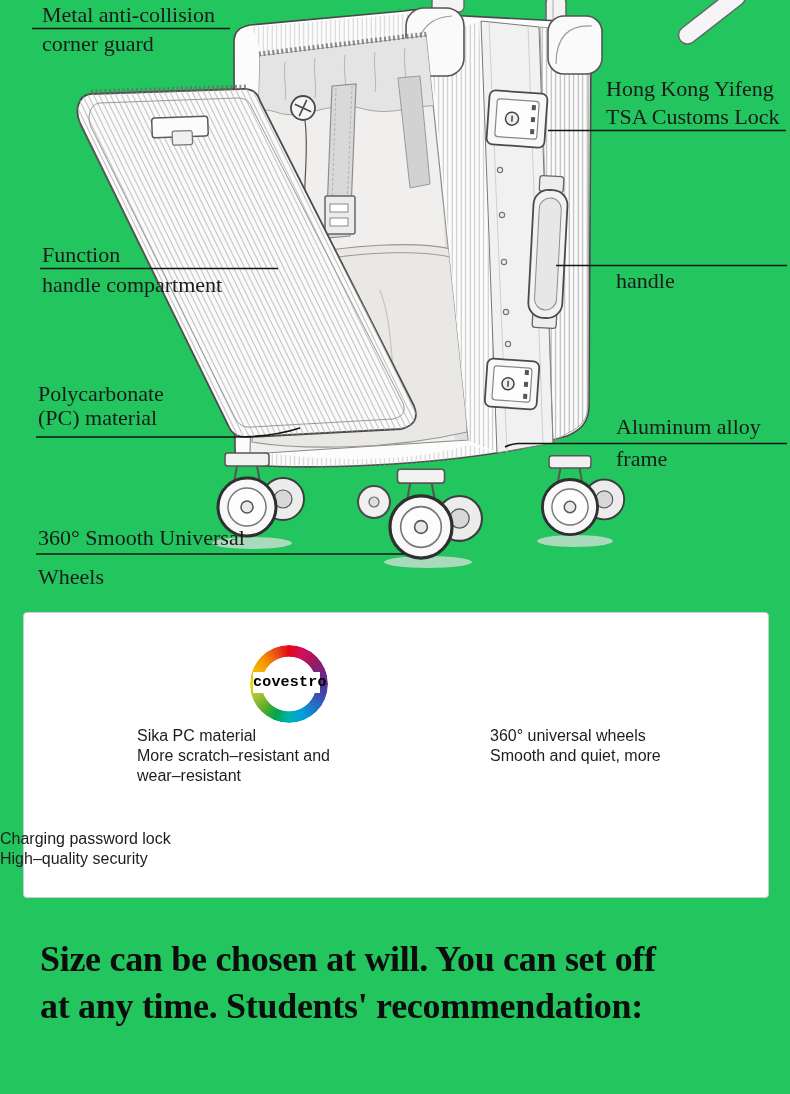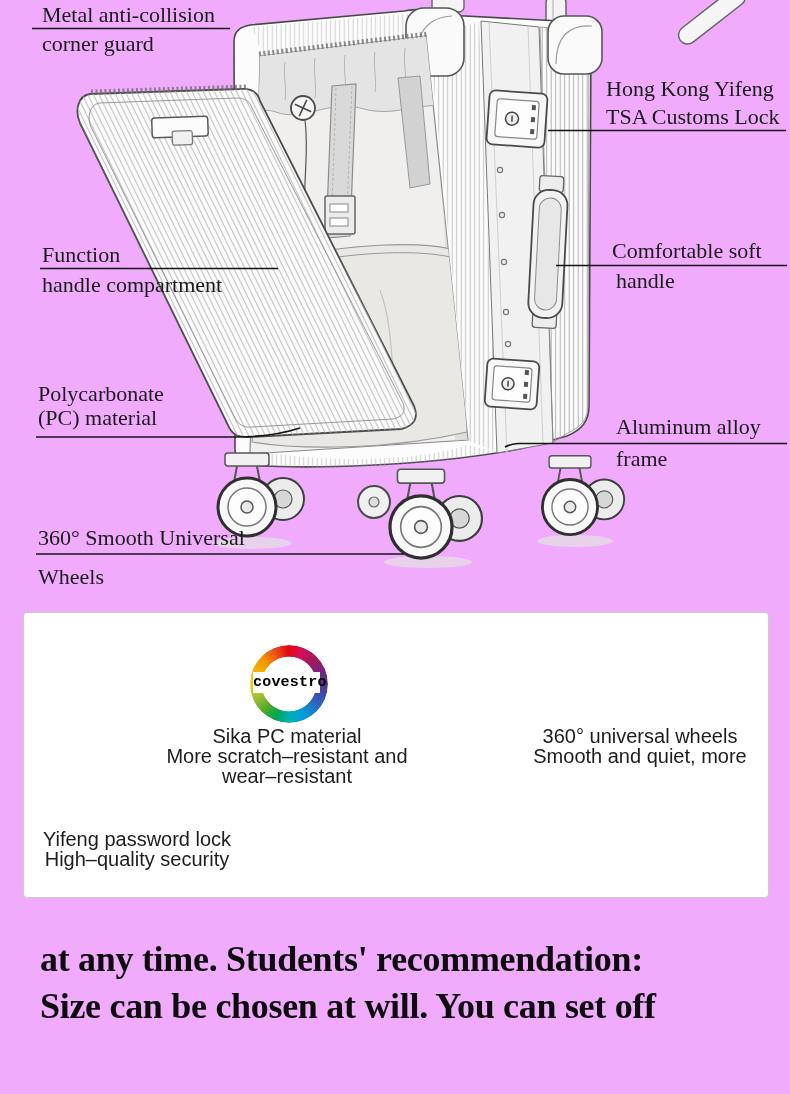--- a/index.html
+++ b/index.html
@@ -1,23 +1,23 @@
 <!DOCTYPE html>
 <html><head>
 <meta charset="utf-8">
 <style>
   html,body{margin:0;padding:0;background:#fff;}
-  .page{position:relative;width:790px;height:1094px;background:#f0abfc;overflow:hidden;
+  .page{position:relative;width:790px;height:1094px;background:#22c55e;overflow:hidden;
         font-family:"Liberation Sans",sans-serif;}
   .art{position:absolute;left:0;top:0;width:790px;height:1094px;}
   .cap{position:absolute;font-family:"Liberation Serif",serif;font-size:22px;line-height:27px;
        color:#1b1b1b;white-space:nowrap;}
   .boxframe{position:absolute;left:23px;top:612px;width:744px;height:284px;
             border:1px solid #cccccc;border-radius:4px;background:#fff;}
-  .feat{position:absolute;text-align:center;font-size:20px;line-height:20px;color:#1d1d1d;
+  .feat{position:absolute;font-size:16px;line-height:20px;color:#1d1d1d;
         white-space:nowrap;}
   .cov-ring{position:absolute;left:250px;top:645px;width:78px;height:78px;border-radius:50%;
      background:conic-gradient(from 0deg,
        #e30613,#d40f5e,#a3195b,#7b2282,#563094,#3b50b2,#1e78c8,#00a0dd,#00b1b0,
        #00a651,#57ab27,#a2c037,#e8d900,#f5b500,#f39200,#e94e1b,#e30613);
      -webkit-mask:radial-gradient(circle closest-side,transparent 69%,#000 71%);
      mask:radial-gradient(circle closest-side,transparent 69%,#000 71%);}
   .cov-label{position:absolute;left:253px;top:672px;width:67px;height:21px;background:#fff;
      font-weight:bold;font-size:15px;line-height:21px;text-align:center;color:#000;
      letter-spacing:.2px;font-family:Liberation Mono, monospace;}
@@ -202,21 +202,20 @@
 
   <div class="cap" style="left:42px;top:1px">Metal anti-collision</div>
   <div class="cap" style="left:42px;top:30px">corner guard</div>
 
   <div class="cap" style="left:606px;top:75px">Hong Kong Yifeng</div>
   <div class="cap" style="left:606px;top:103px">TSA Customs Lock</div>
 
   <div class="cap" style="left:42px;top:241px">Function</div>
   <div class="cap" style="left:42px;top:271px">handle compartment</div>
 
-  <div class="cap" style="left:612px;top:237px">Comfortable soft</div>
   <div class="cap" style="left:616px;top:267px">handle</div>
 
   <div class="cap" style="left:38px;top:380px">Polycarbonate</div>
   <div class="cap" style="left:38px;top:404px">(PC) material</div>
 
   <div class="cap" style="left:616px;top:413px">Aluminum alloy</div>
   <div class="cap" style="left:616px;top:445px">frame</div>
 
   <div class="cap" style="left:38px;top:524px">360° Smooth Universal</div>
   <div class="cap" style="left:38px;top:563px">Wheels</div>
@@ -231,23 +230,23 @@
     <div>More scratch–resistant and</div>
     <div>wear–resistant</div>
   </div>
 
   <div class="feat" style="left:490px;top:726px;width:300px">
     <div>360° universal wheels</div>
     <div>Smooth and quiet, more</div>
   </div>
 
   <div class="feat" style="left:0px;top:829px;width:274px">
-    <div>Yifeng password lock</div>
+    <div>Charging password lock</div>
     <div>High–quality security</div>
   </div>
 
 
   <div class="headline">
+    <div>Size can be chosen at will. You can set off</div>
     <div>at any time. Students' recommendation:</div>
-    <div>Size can be chosen at will. You can set off</div>
   </div>
 
 </div>
 
 </body></html>

